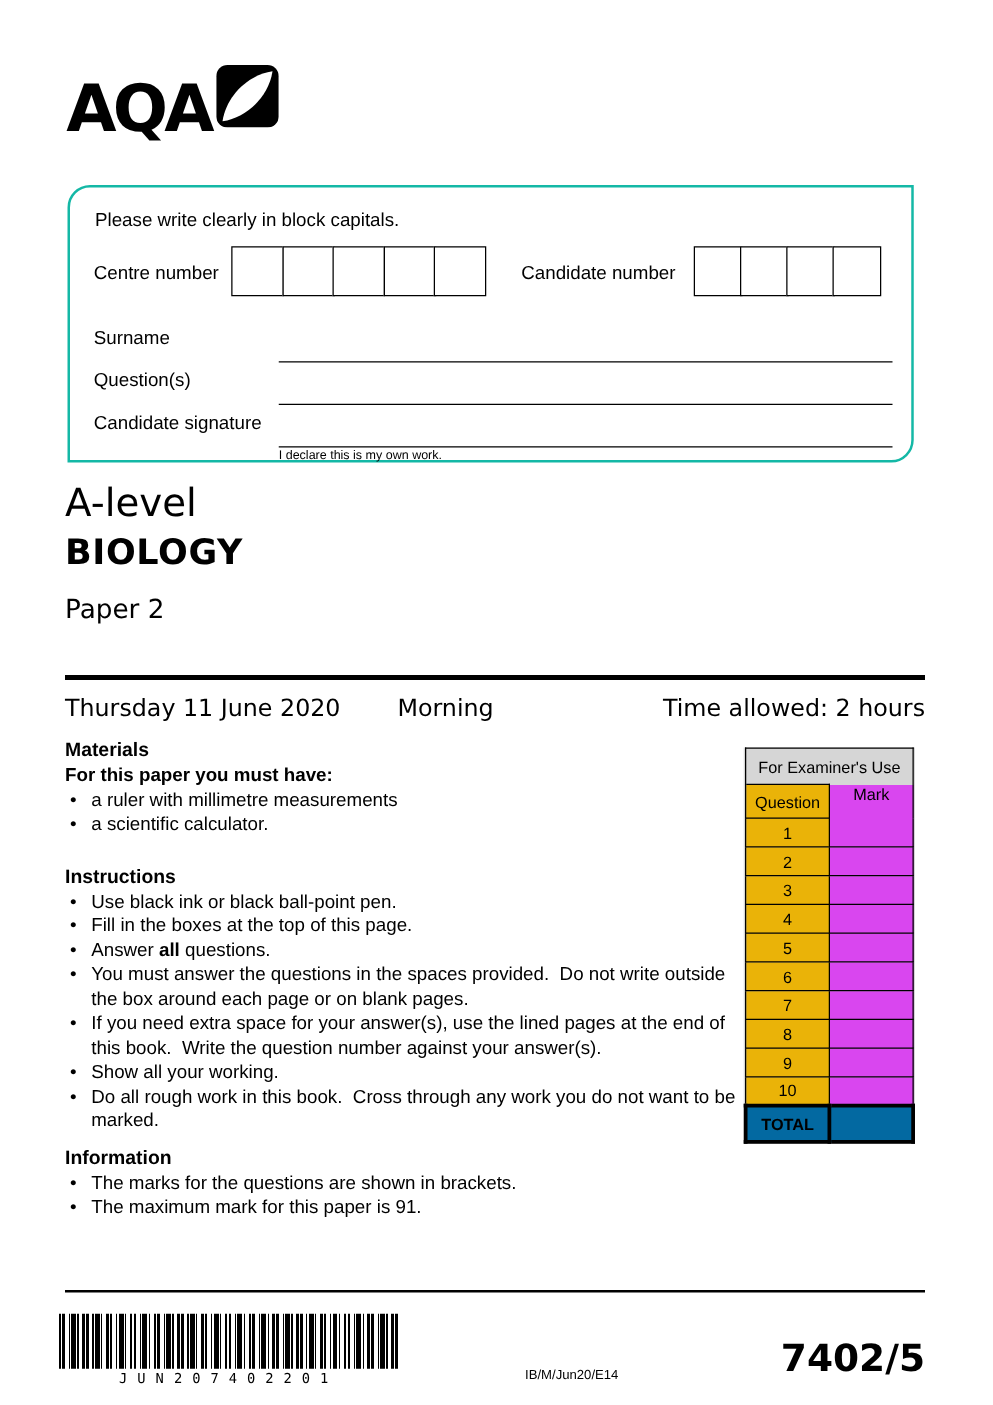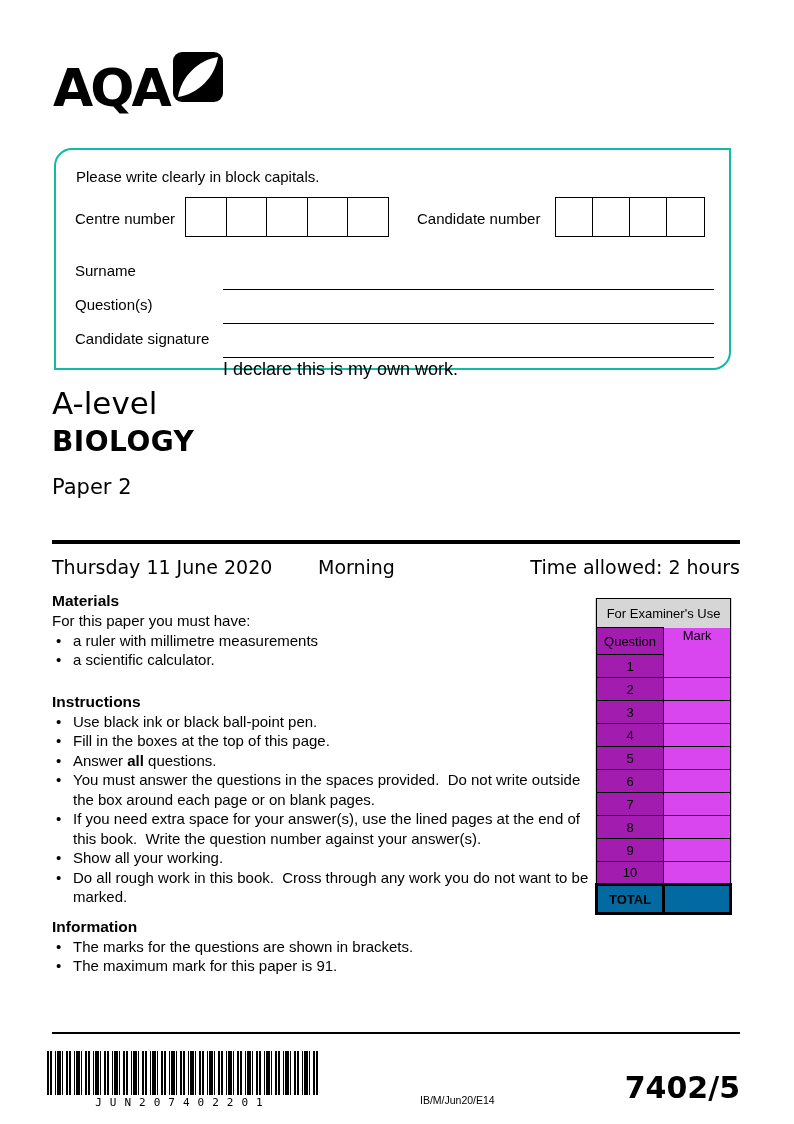--- a/index.html
+++ b/index.html
@@ -28,21 +28,21 @@
   .cell-row { position:absolute; display:flex; }
   .cell {
     width:42px; height:40px; border:1.5px solid #000; background:#fff;
   }
   .cell + .cell { margin-left:-1.5px; }
   .cand-cells .cell { width:38.5px; }
   .write-line {
     position:absolute; left:167px; width:491px; height:0;
     border-bottom:1.5px solid #000;
   }
-  .declaration { position:absolute; left:167px; top:209px; font-size:18px; }
+  .declaration { position:absolute; left:167px; top:209px; font-size:10px; }
 
   
   .qualification { position:absolute; left:52px; top:385px; font-size:31px; }
   .subject { position:absolute; left:52px; top:425px; font-size:28px; font-weight:bold; letter-spacing:0.5px; }
   .paper-name { position:absolute; left:52px; top:475px; font-size:21px; }
 
   
   .rule-top { position:absolute; left:52px; top:540px; width:688px; height:4px; background:#000; }
   .session-row {
     position:absolute; left:52px; top:556px; width:688px;
@@ -53,34 +53,34 @@
 
   
   .left-col { position:absolute; left:52px; top:591px; width:538px; font-size:15px; line-height:19.5px; }
   .section h3 { font-size:15.5px; font-weight:bold; line-height:20px; }
   .section { margin-bottom:0; }
   .gap-a { margin-top:22px; }
   .gap-b { margin-top:10px; }
   ul { list-style:none; }
   li { position:relative; padding-left:21px; white-space:pre-wrap; }
   li::before { content:"\2022"; position:absolute; left:4px; }
-  .intro { white-space:pre-wrap; }
+  .intro { white-space:pre-wrap;font-weight:bold; }
   .b { font-weight:bold; }
 
   
   .ex-table {
     position:absolute; left:595px; top:598px; width:137px;
     border-collapse:collapse; font-size:13px; text-align:center;
     background:#d6d6d6;
   }
   .ex-table td { padding:0; }
   .ex-outer { border:1.5px solid #000;padding-left:12px; }
   .ex-title td { height:29px; border:1.5px solid #000; border-bottom:none; }
   .ex-q {
-    width:68px; background:#a21caf; border:1px solid #000; height:23px;
+    width:68px; background:#eab308; border:1px solid #000; height:23px;
   }
   .ex-qhead { height:27px; }
   .ex-mark { width:69px; background:#d946ef; border:1px solid #000; border-right:1.5px solid #000; }
   .ex-mhead { vertical-align:top; padding-top:5px; border-top:none; }
   .ex-total td {
     border:3px solid #000; background:#0369a1; font-weight:bold; height:29px;
   }
 
   
   .rule-bottom { position:absolute; left:52px; top:1032px; width:688px; height:2px; background:#000; }

